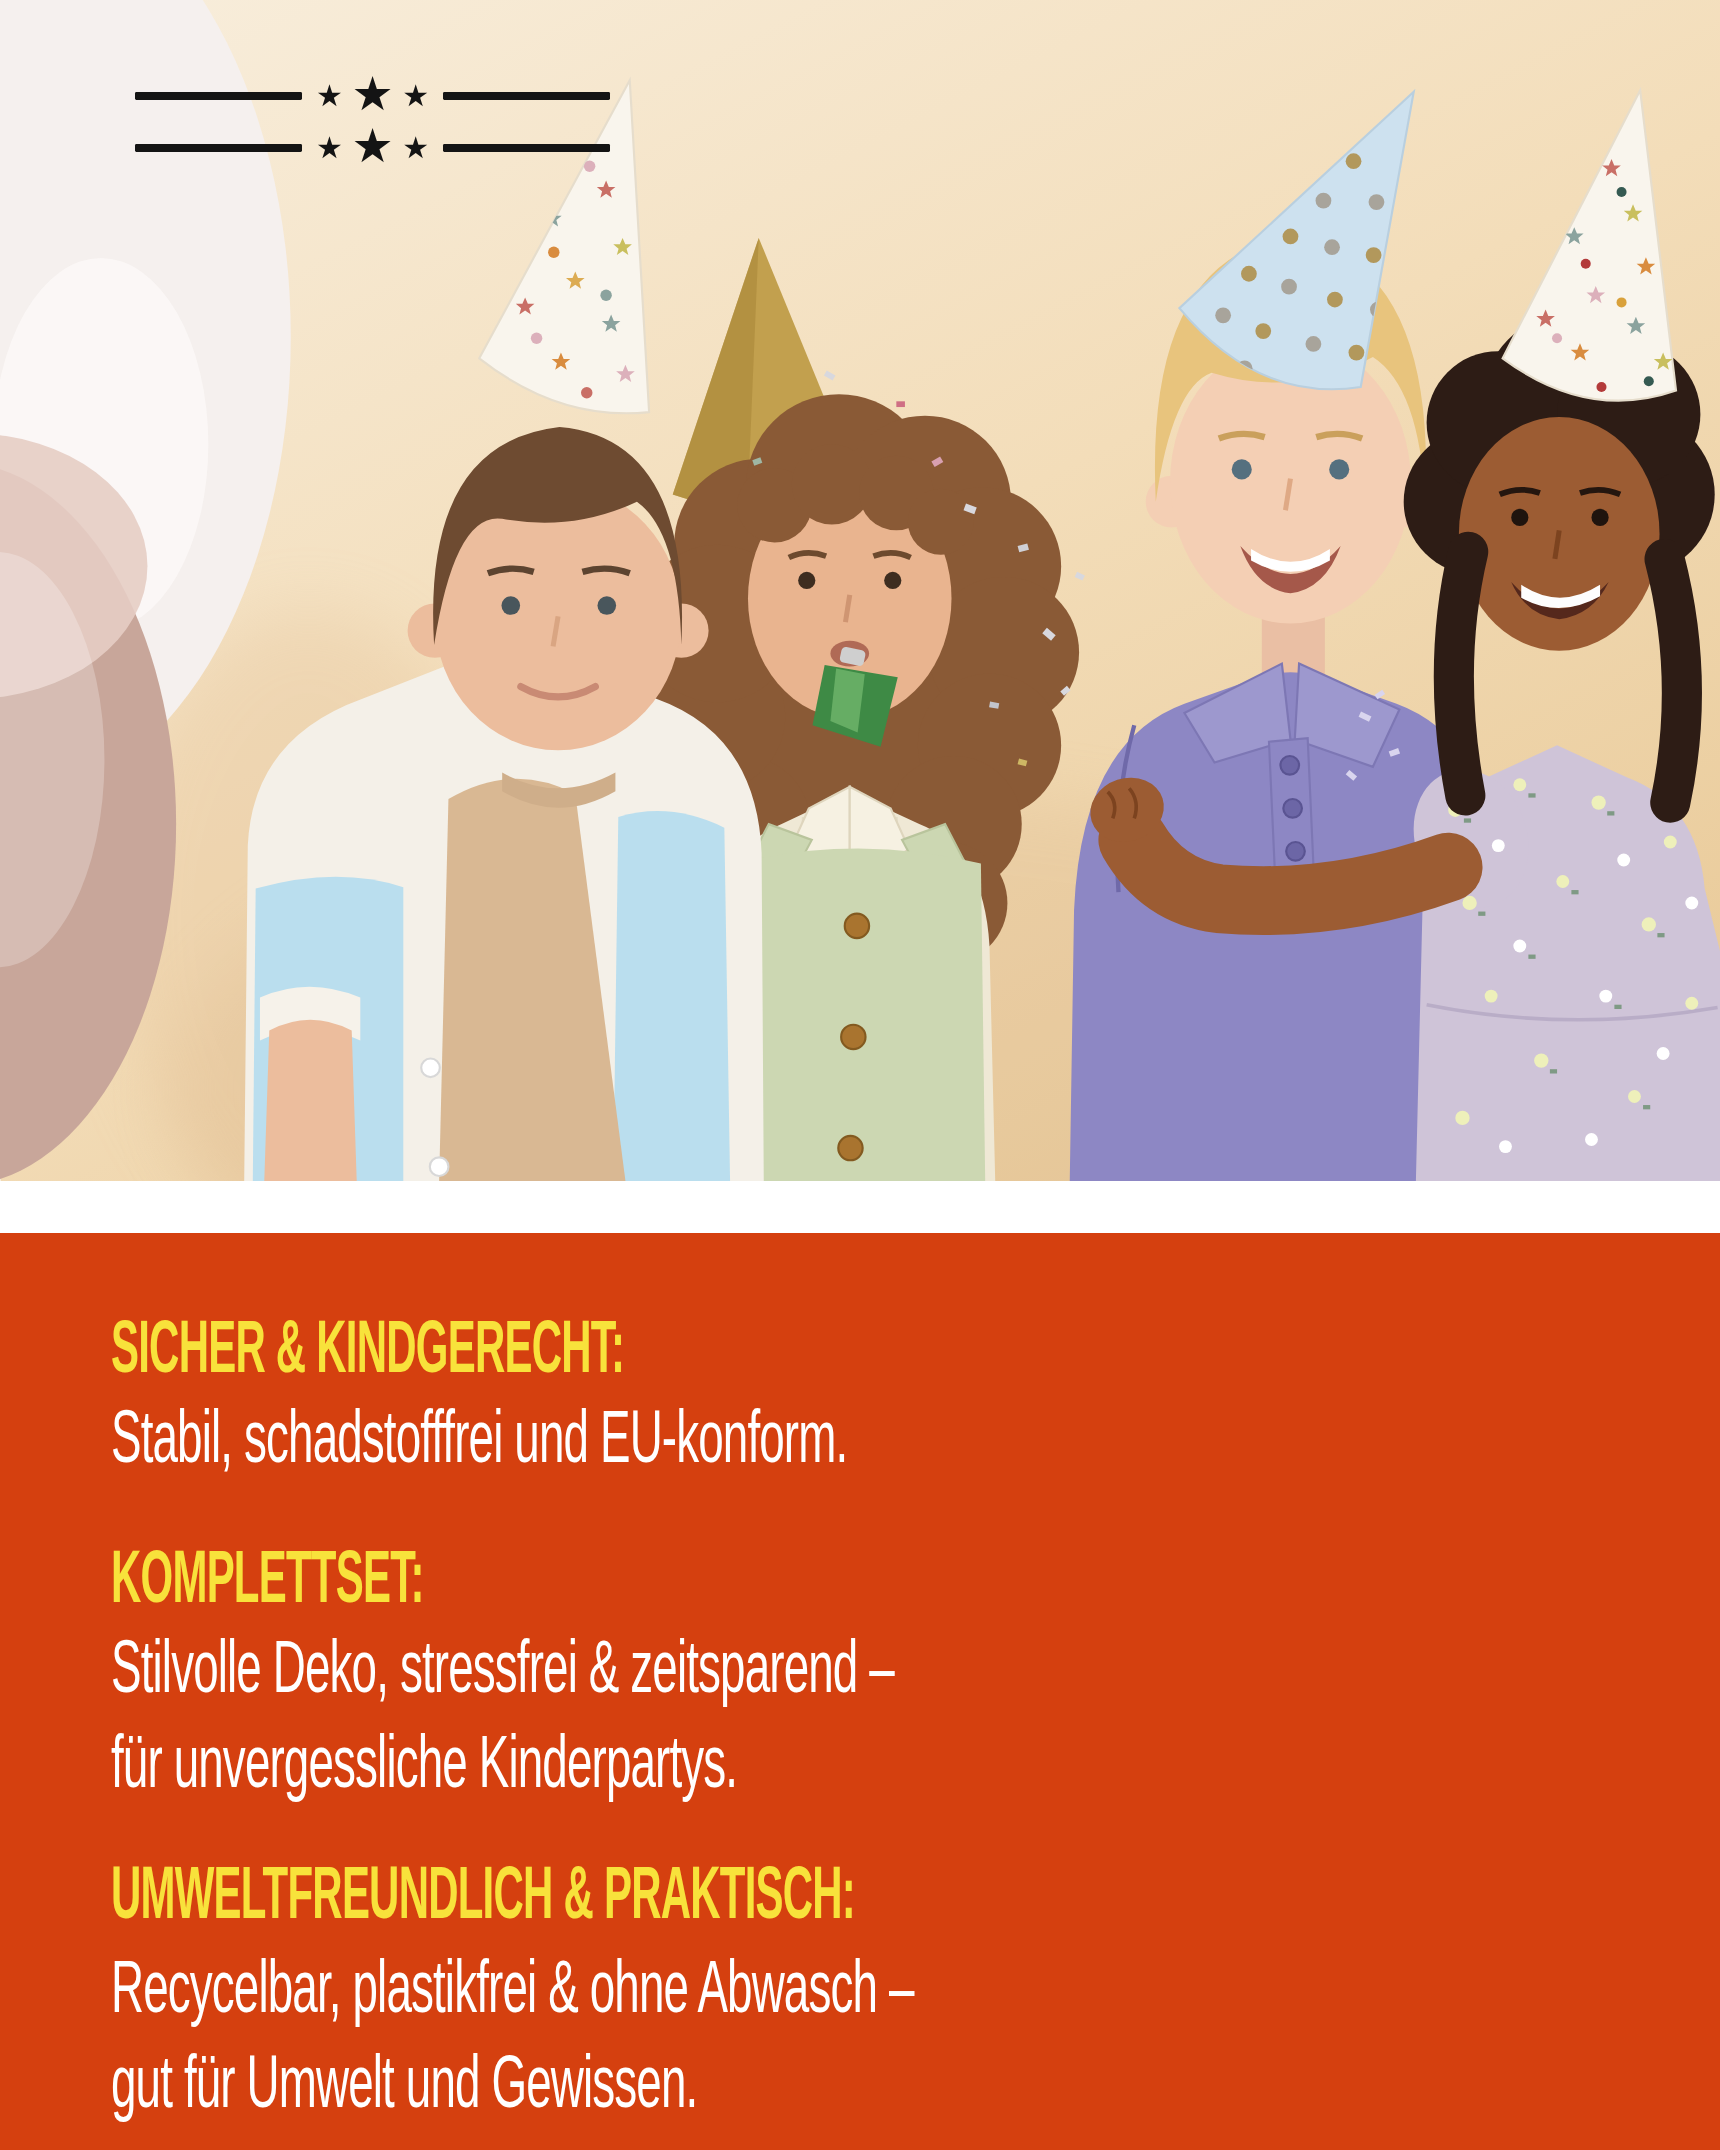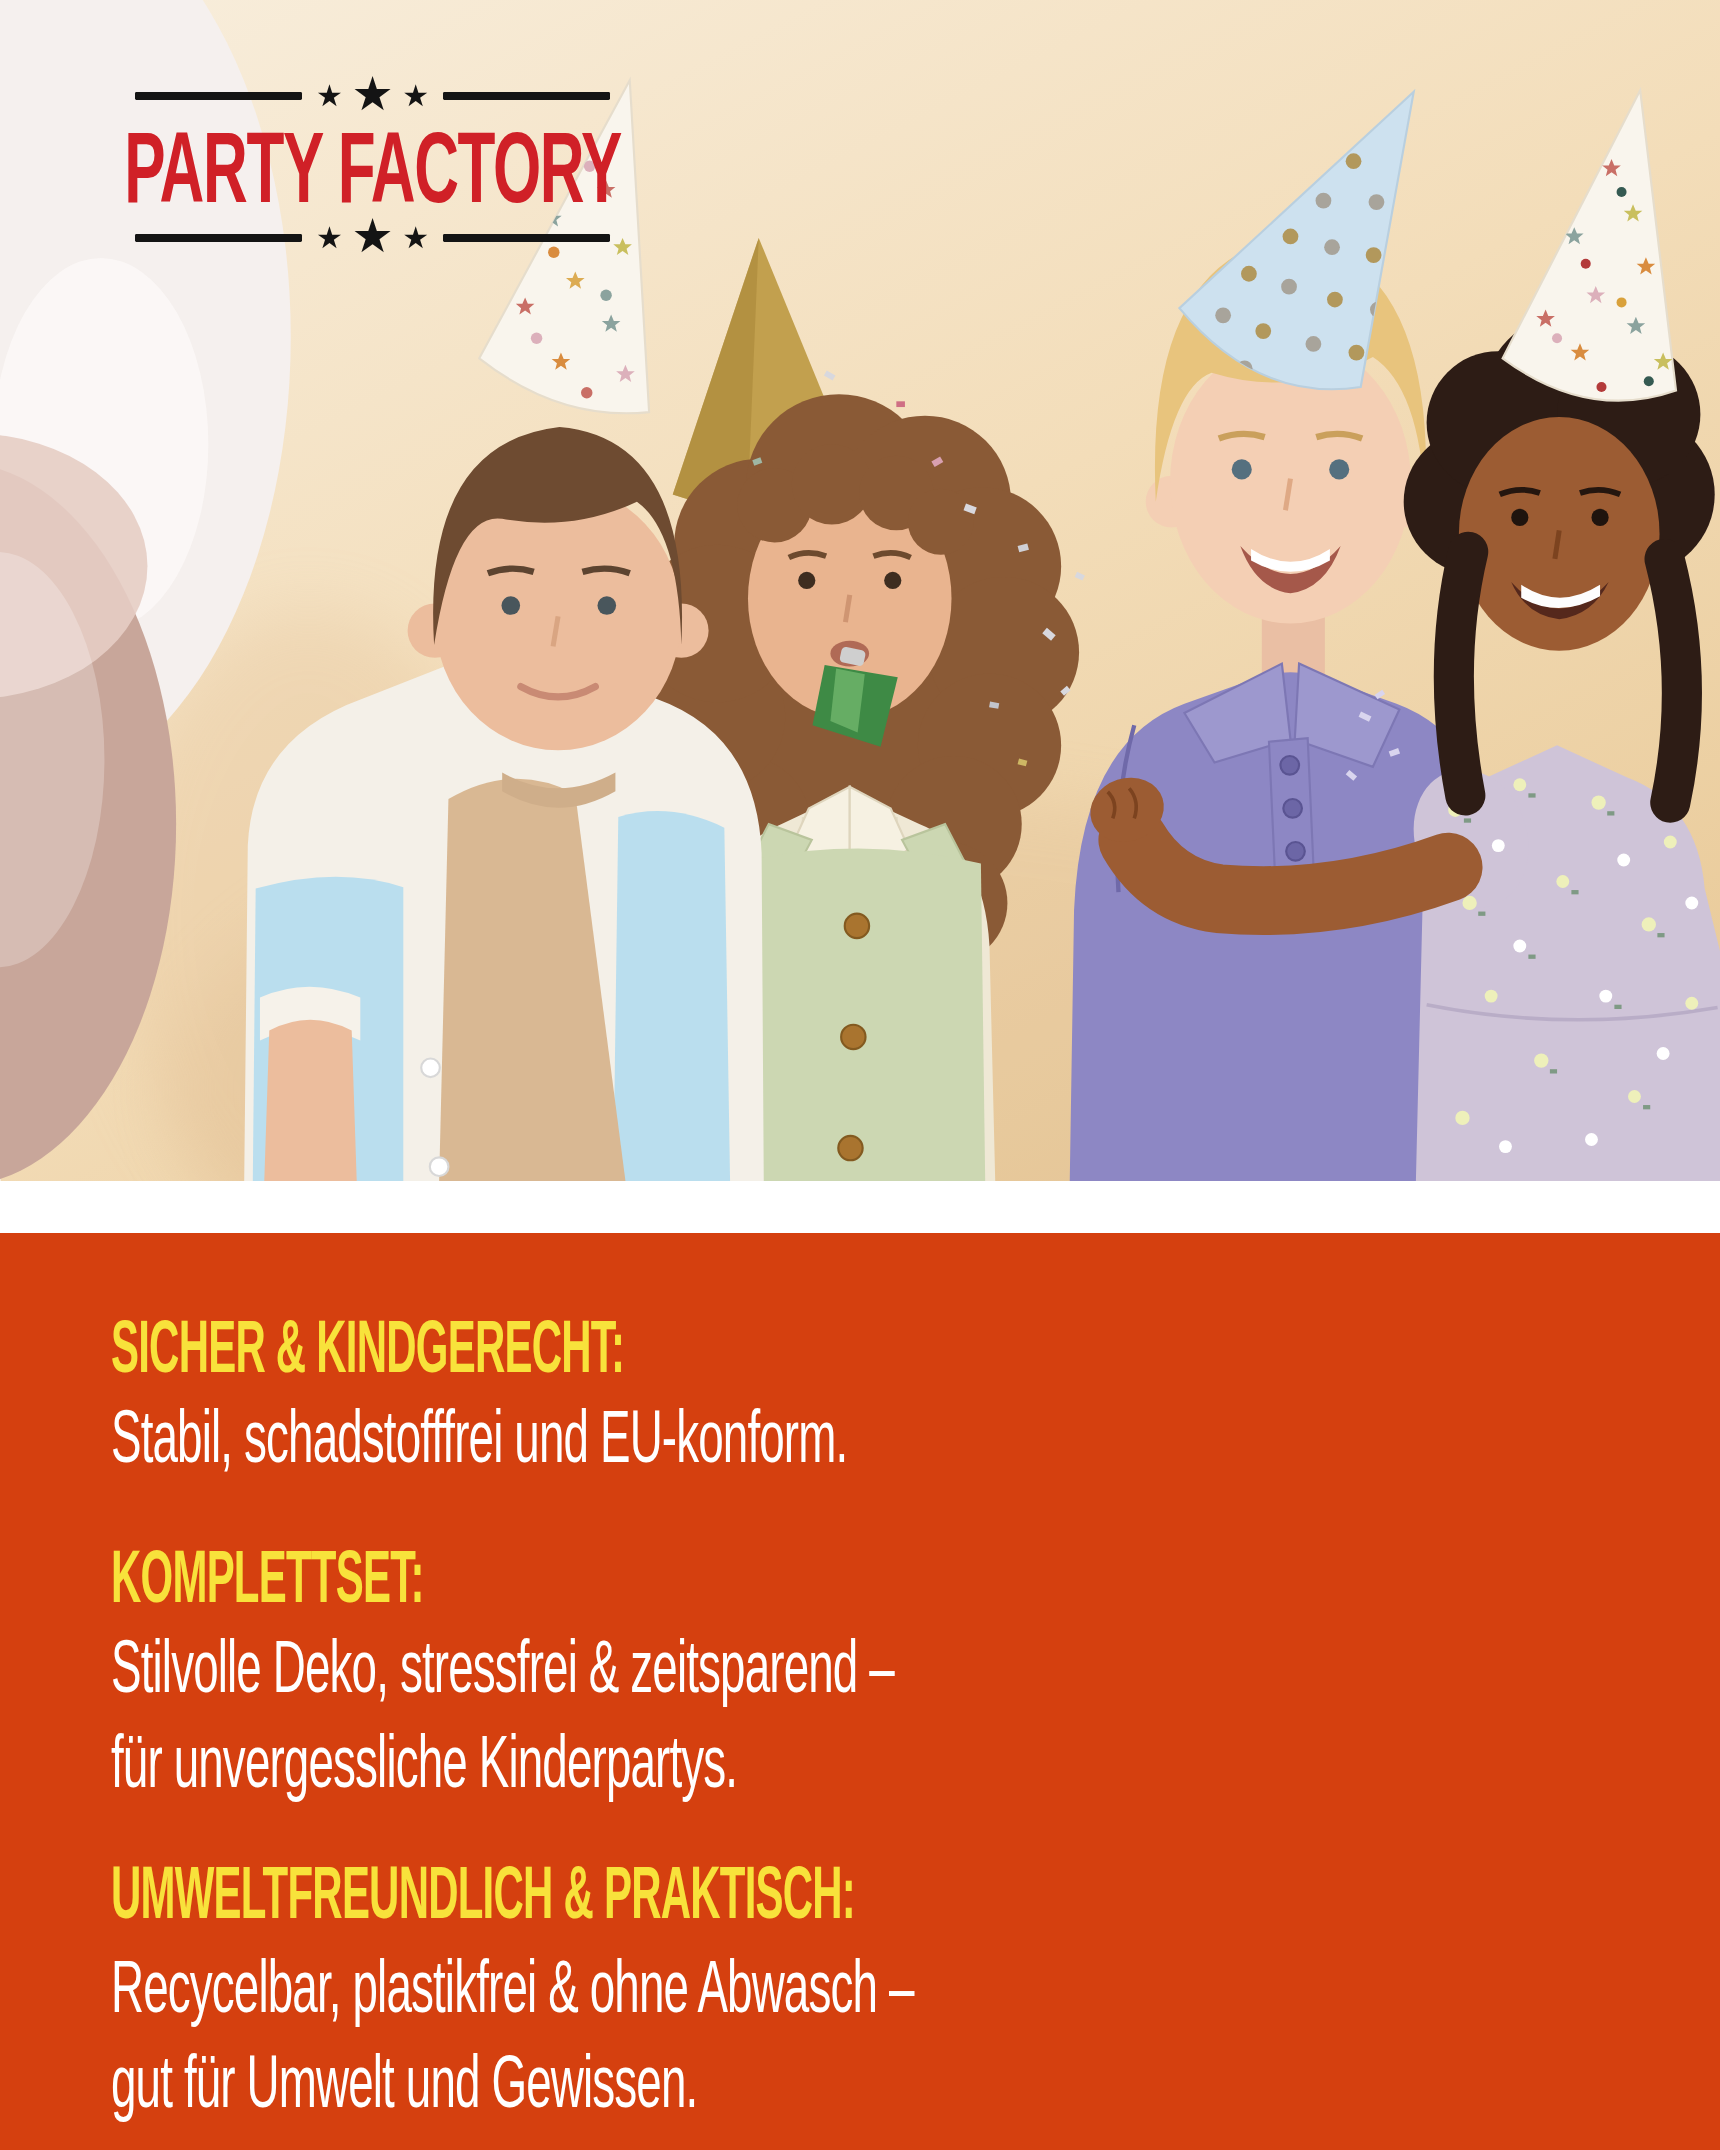--- a/index.html
+++ b/index.html
@@ -365,23 +365,20 @@
 <div class="logo">
   <div class="logo-row">
     <span class="logo-line"></span>
     <span class="logo-stars">
       <span class="star-sm">★</span>
       <span class="star-lg">★</span>
       <span class="star-sm">★</span>
     </span>
     <span class="logo-line"></span>
   </div>
-  <div class="logo-text">
-    <span>PARTY FACTORY</span>
-  </div>
   <div class="logo-row">
     <span class="logo-line"></span>
     <span class="logo-stars">
       <span class="star-sm">★</span>
       <span class="star-lg">★</span>
       <span class="star-sm">★</span>
     </span>
     <span class="logo-line"></span>
   </div>
 </div>

